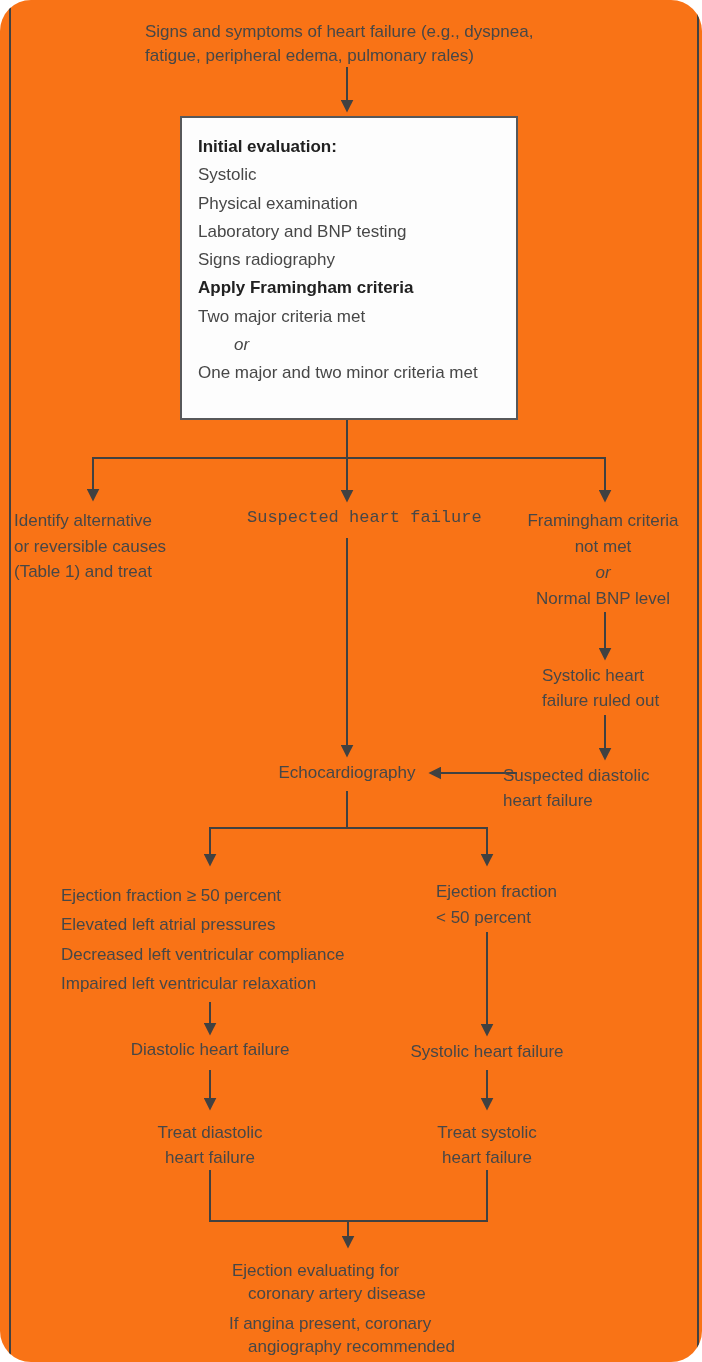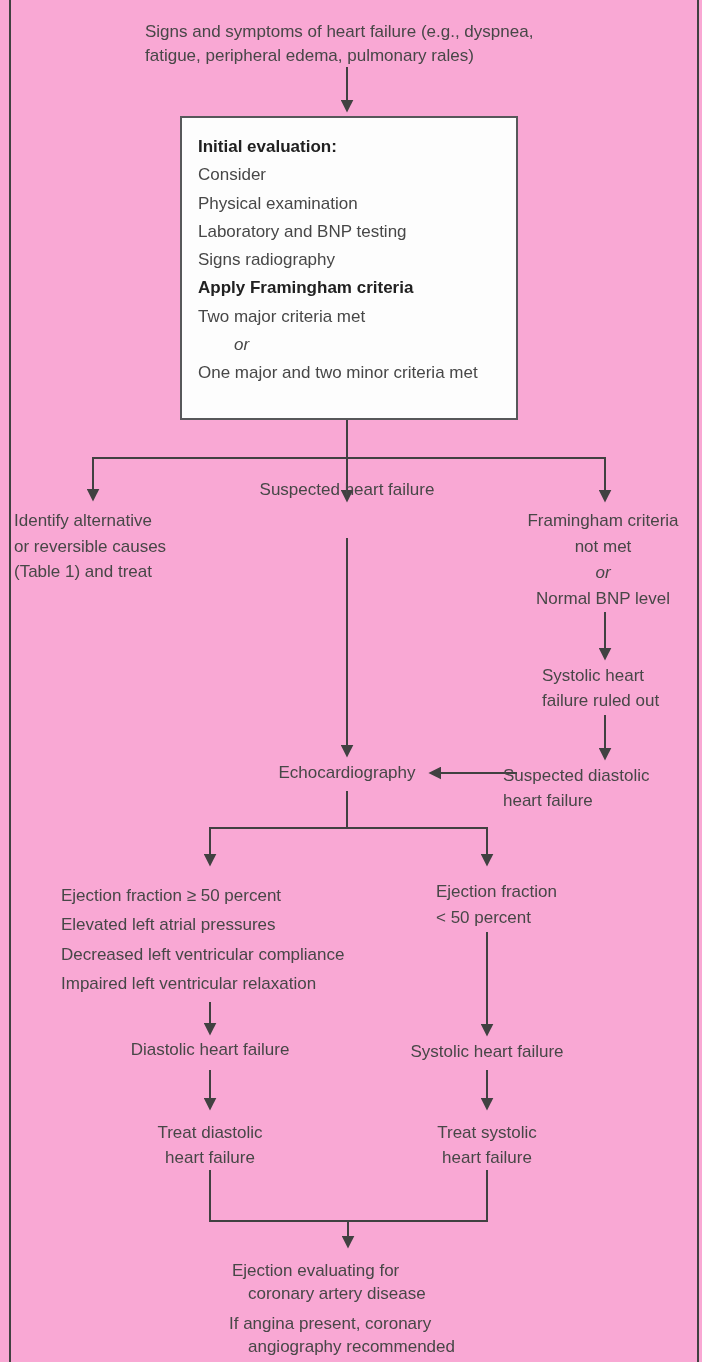--- a/index.html
+++ b/index.html
@@ -1,24 +1,25 @@
 <!DOCTYPE html>
 <html><head>
 <meta charset="utf-8">
 <style>
   html, body { margin: 0; padding: 0; background: #ffffff; }
   #stage {
     position: relative;
     width: 702px;
     height: 1362px;
-    background: #f9a8d4;
+    background: #f97316;
     font-family: "Liberation Sans", sans-serif;
     color: #474747;
     font-size: 17px;
     overflow: hidden;
+    border-radius: 31px;
   }
   #connectors { position: absolute; left: 0; top: 0; width: 702px; height: 1362px; }
   #connectors line { stroke: #414141; stroke-width: 2; }
   .txt { position: absolute; white-space: nowrap; }
   .center { text-align: center; }
   .b { font-weight: bold; color: #212121; }
   .i { font-style: italic; }
 
   
   #signs { left: 145px; top: 20px; line-height: 24px; }
@@ -27,21 +28,21 @@
   #init-box {
     position: absolute; left: 180px; top: 116px;
     width: 338px; height: 304px; box-sizing: border-box;
     border: 2px solid #57585a; background: #fdfdfd;
     padding: 15px 10px 0 16px; line-height: 28.3px;
   }
   #init-box .or { padding-left: 36px; }
 
   
   #identify { left: 14px; top: 508px; line-height: 25.5px; }
-  #suspected-hf { left: 247px; top: 480px; width: 200px; }
+  #suspected-hf { left: 247px; top: 508px; width: 200px; font-family: Liberation Mono, monospace; }
   #framingham { left: 503px; top: 508px; width: 200px; line-height: 26px; }
 
   
   #sys-ruled { left: 542px; top: 664px; line-height: 24.5px; }
   #susp-dia { left: 503px; top: 764px; line-height: 24.5px; }
 
   #echo { left: 267px; top: 763px; width: 160px; }
 
   
   #ef-preserved { left: 61px; top: 881px; line-height: 29.4px; }
@@ -104,21 +105,21 @@
     <line x1="348" y1="1221" x2="348" y2="1246" marker-end="url(#ah)"></line>
   </svg>
 
   <div class="txt" id="signs">
     <div>Signs and symptoms of heart failure (e.g., dyspnea,</div>
     <div>fatigue, peripheral edema, pulmonary rales)</div>
   </div>
 
   <div id="init-box">
     <div class="b">Initial evaluation:</div>
-    <div>Consider</div>
+    <div>Systolic</div>
     <div>Physical examination</div>
     <div>Laboratory and BNP testing</div>
     <div>Signs radiography</div>
     <div class="b">Apply Framingham criteria</div>
     <div>Two major criteria met</div>
     <div class="i or">or</div>
     <div>One major and two minor criteria met</div>
   </div>
 
   <div class="txt" id="identify">

